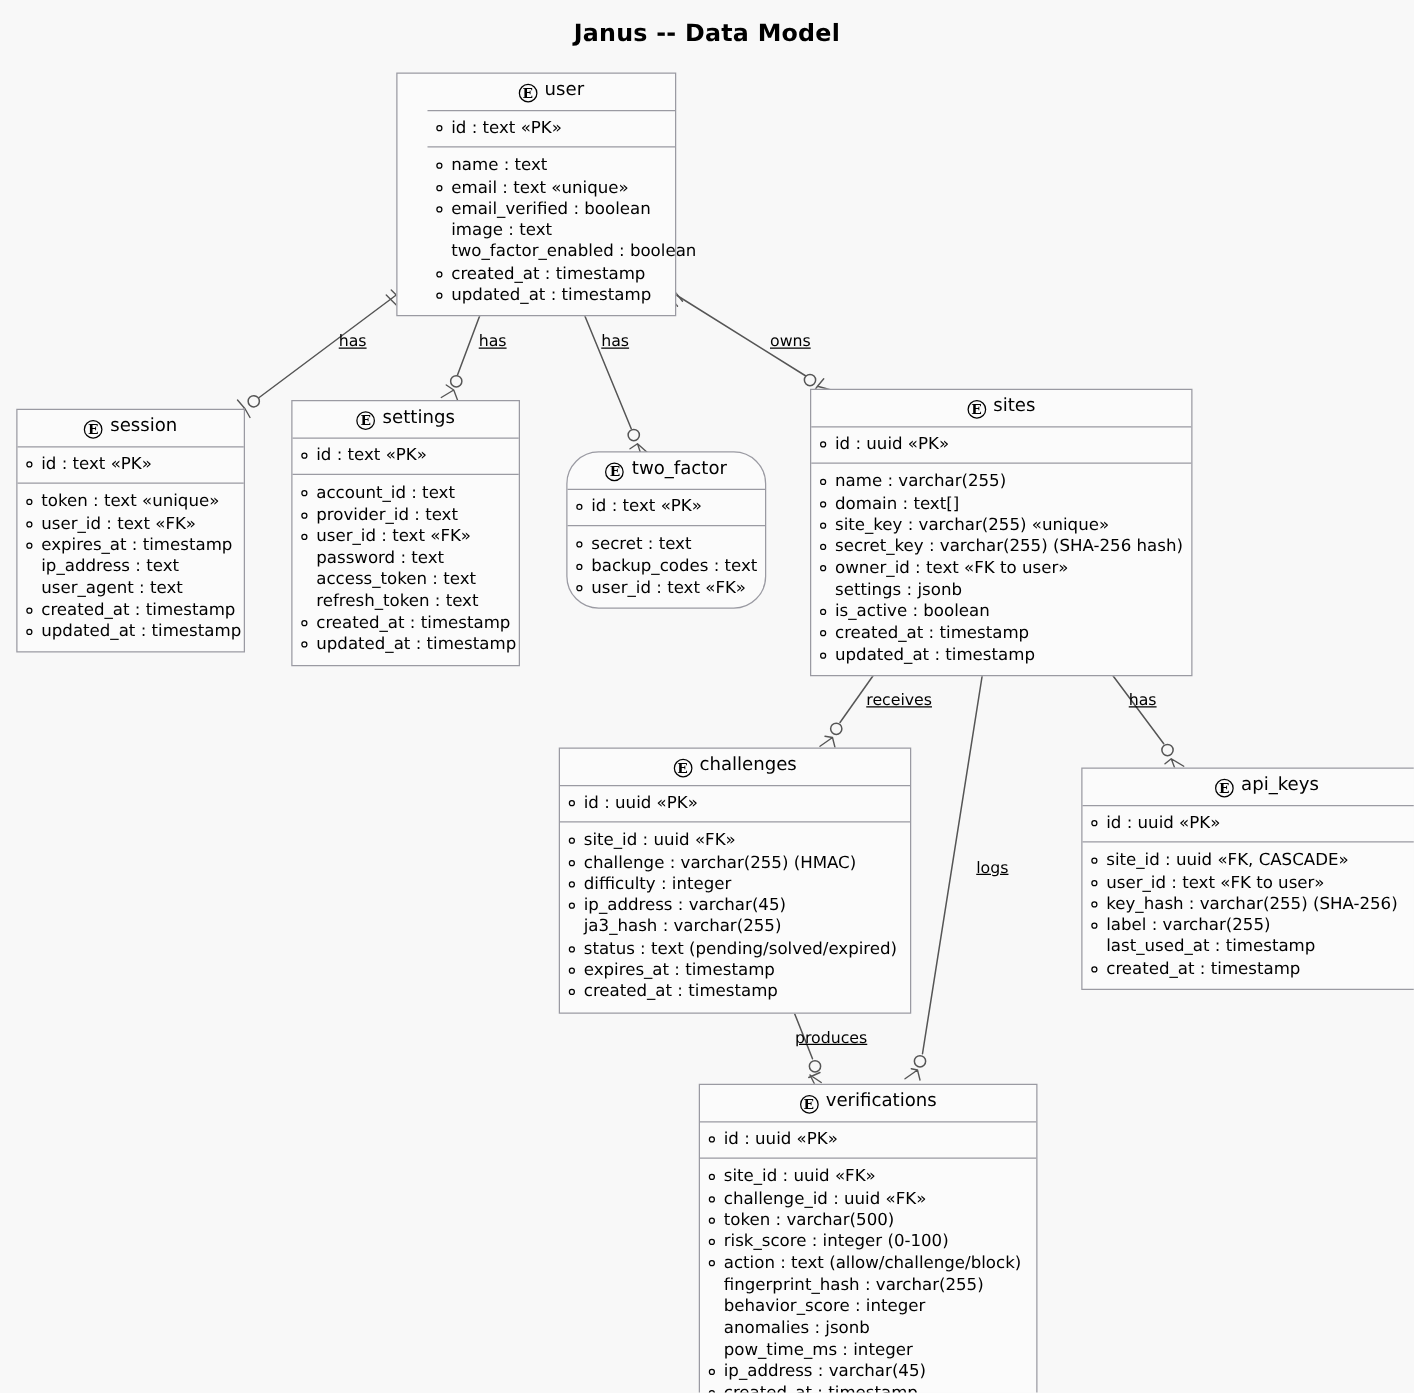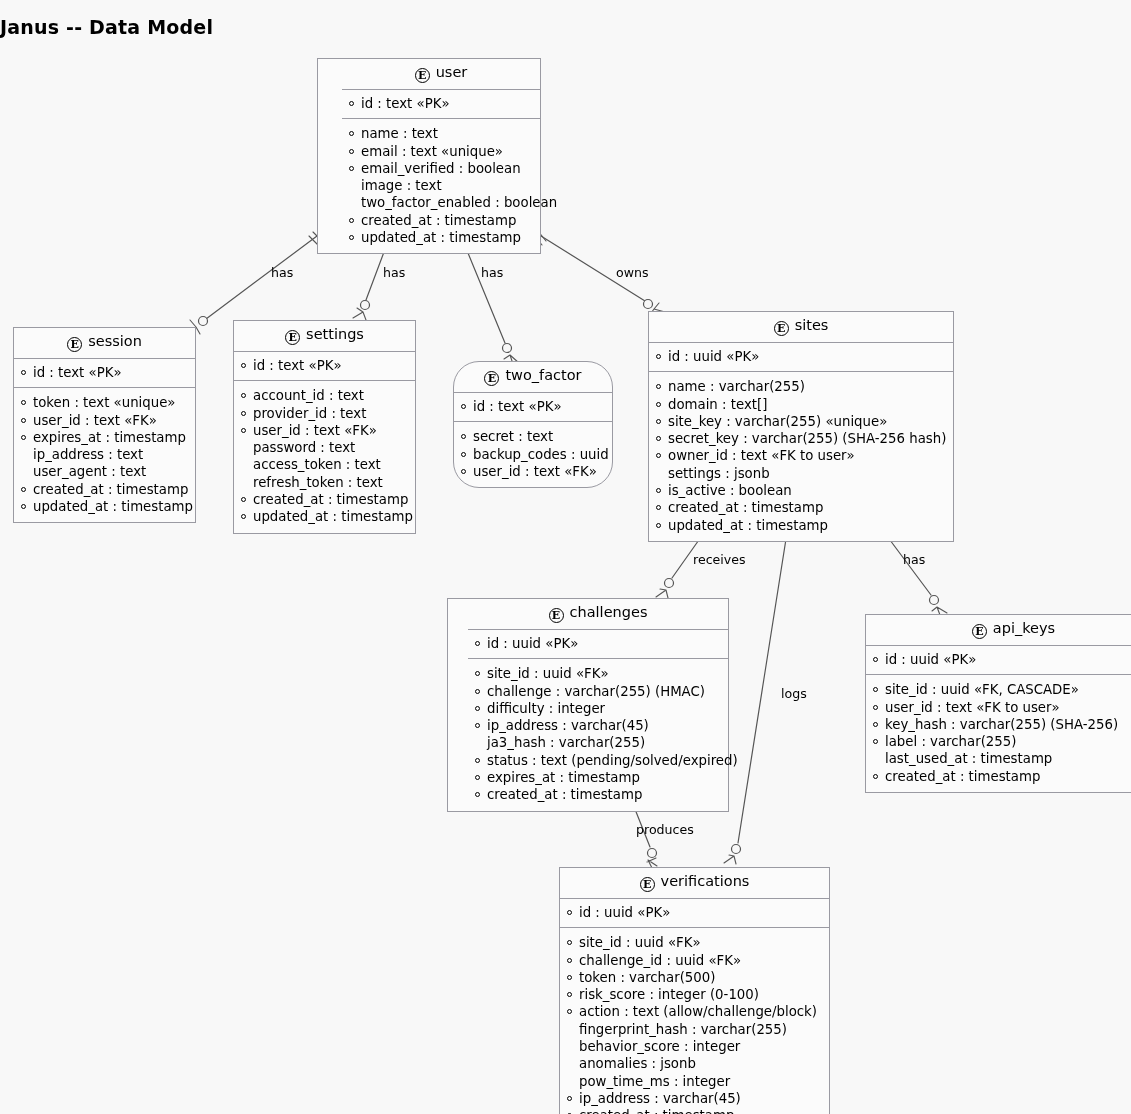--- a/index.html
+++ b/index.html
@@ -27,20 +27,21 @@
     left: 0; top: 0;
     width: 1131px;
     height: 1114px;
     pointer-events: none;
   }
   .diagram-title {
     position: absolute;
     left: 0;
     top: 16px;
     width: 1131px;
+    text-align: center;
     font-size: 19px;
     font-weight: bold;
     letter-spacing: 0.2px;
   }
   .entity {
     position: absolute;
     background: #fbfbfb;
     border: 1px solid #9a9aa2;
     box-sizing: border-box;
     z-index: 3;
@@ -93,20 +94,21 @@
     height: 5px;
     border: 1px solid #000;
     border-radius: 50%;
     box-sizing: border-box;
   }
   .edge-label {
     position: absolute;
     font-size: 12.6px;
     white-space: nowrap;
     z-index: 4;
+    text-decoration: underline;
   }
 </style>
 </head>
 <body>
 
 <div id="canvas">
 
   <div class="diagram-title">Janus -- Data Model</div>
 
   <svg id="edges" viewBox="0 0 1131 1114" width="1131" height="1114">
@@ -211,21 +213,21 @@
 
   <div class="entity" style="left:453px; top:361px; width:160px;border-radius:26px;">
     <div class="entity-header">
       <span class="e-badge">E</span><span class="entity-name">two_factor</span>
     </div>
     <div class="entity-pk">
       <div class="attr req">id : text «PK»</div>
     </div>
     <div class="entity-attrs">
       <div class="attr req">secret : text</div>
-      <div class="attr req">backup_codes : uuid</div>
+      <div class="attr req">backup_codes : text</div>
       <div class="attr req">user_id : text «FK»</div>
     </div>
   </div>
 
   <div class="entity" style="left:648px; top:311px; width:306px;">
     <div class="entity-header">
       <span class="e-badge">E</span><span class="entity-name">sites</span>
     </div>
     <div class="entity-pk">
       <div class="attr req">id : uuid «PK»</div>
@@ -236,21 +238,21 @@
       <div class="attr req">site_key : varchar(255) «unique»</div>
       <div class="attr req">secret_key : varchar(255) (SHA-256 hash)</div>
       <div class="attr req">owner_id : text «FK to user»</div>
       <div class="attr">settings : jsonb</div>
       <div class="attr req">is_active : boolean</div>
       <div class="attr req">created_at : timestamp</div>
       <div class="attr req">updated_at : timestamp</div>
     </div>
   </div>
 
-  <div class="entity" style="left:447px; top:598px; width:282px;padding-left:20px;">
+  <div class="entity" style="left:447px; top:598px; width:282px;">
     <div class="entity-header">
       <span class="e-badge">E</span><span class="entity-name">challenges</span>
     </div>
     <div class="entity-pk">
       <div class="attr req">id : uuid «PK»</div>
     </div>
     <div class="entity-attrs">
       <div class="attr req">site_id : uuid «FK»</div>
       <div class="attr req">challenge : varchar(255) (HMAC)</div>
       <div class="attr req">difficulty : integer</div>

